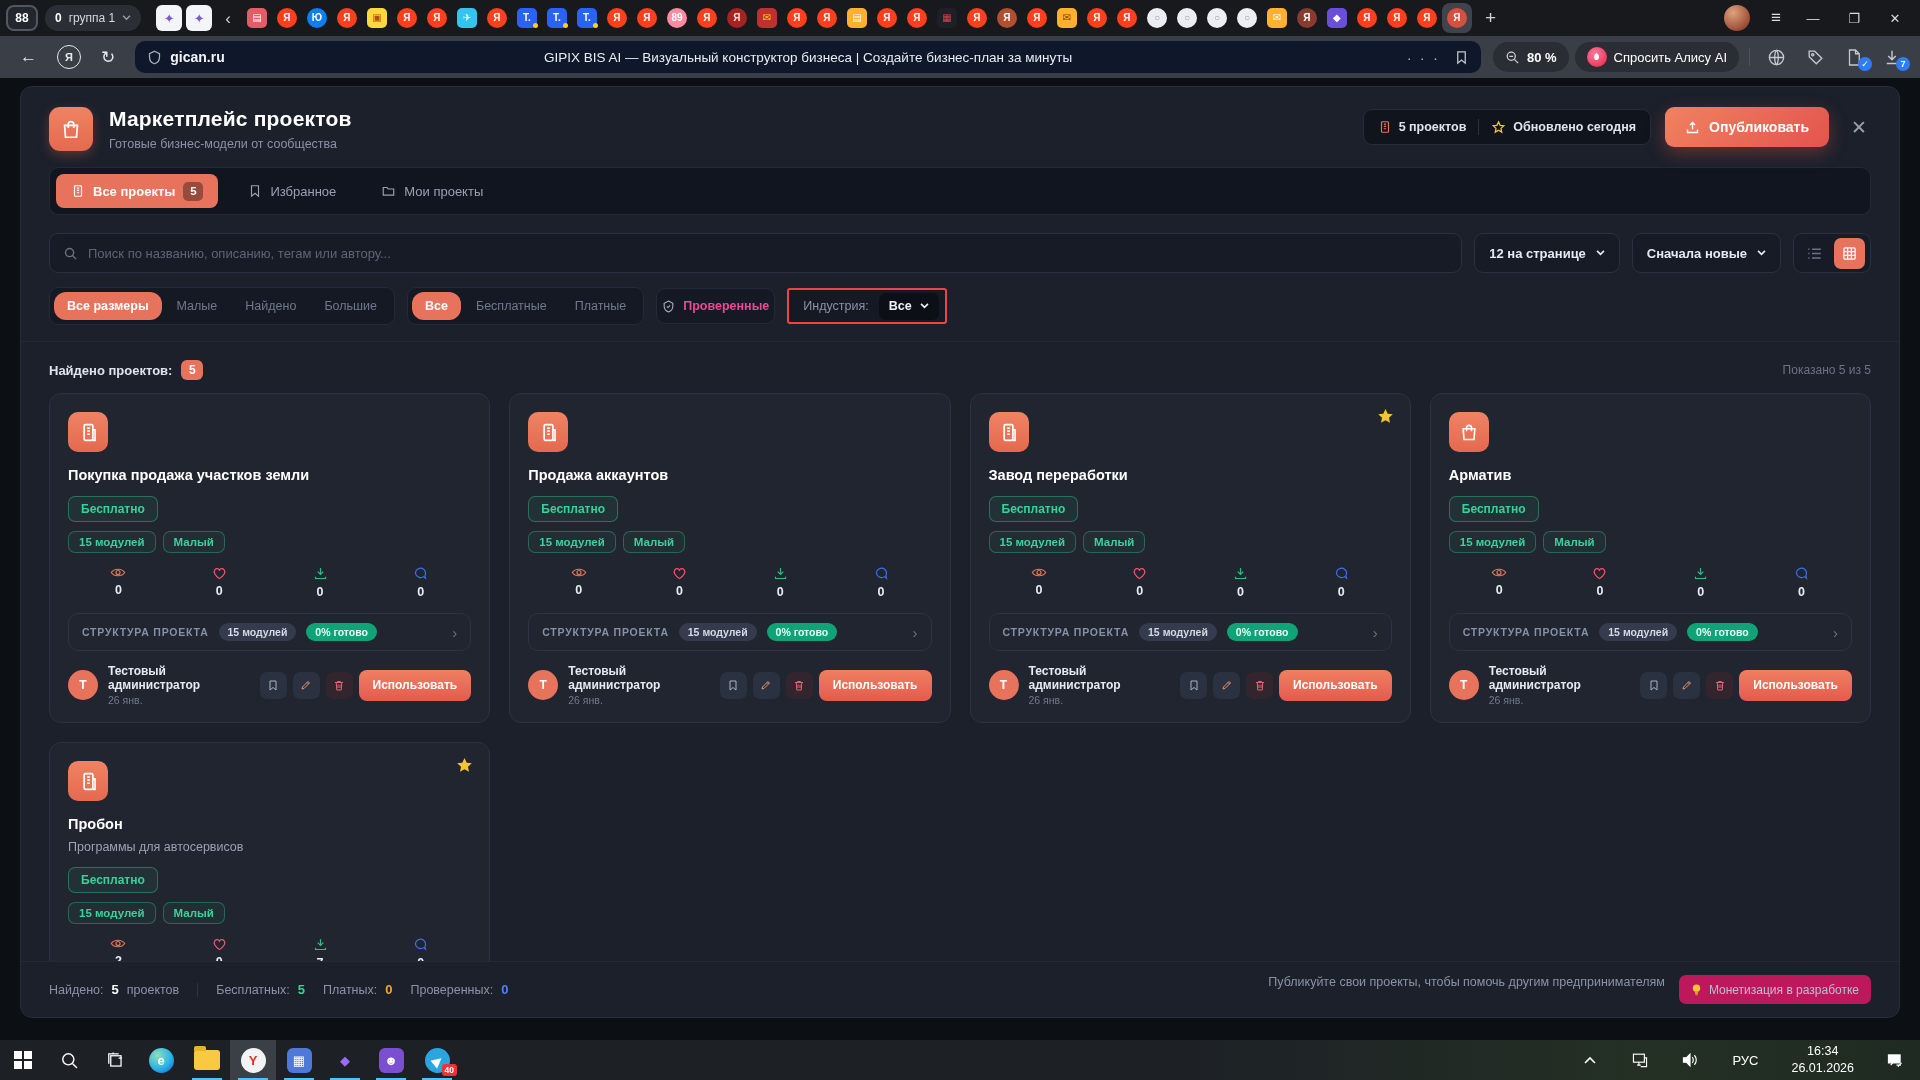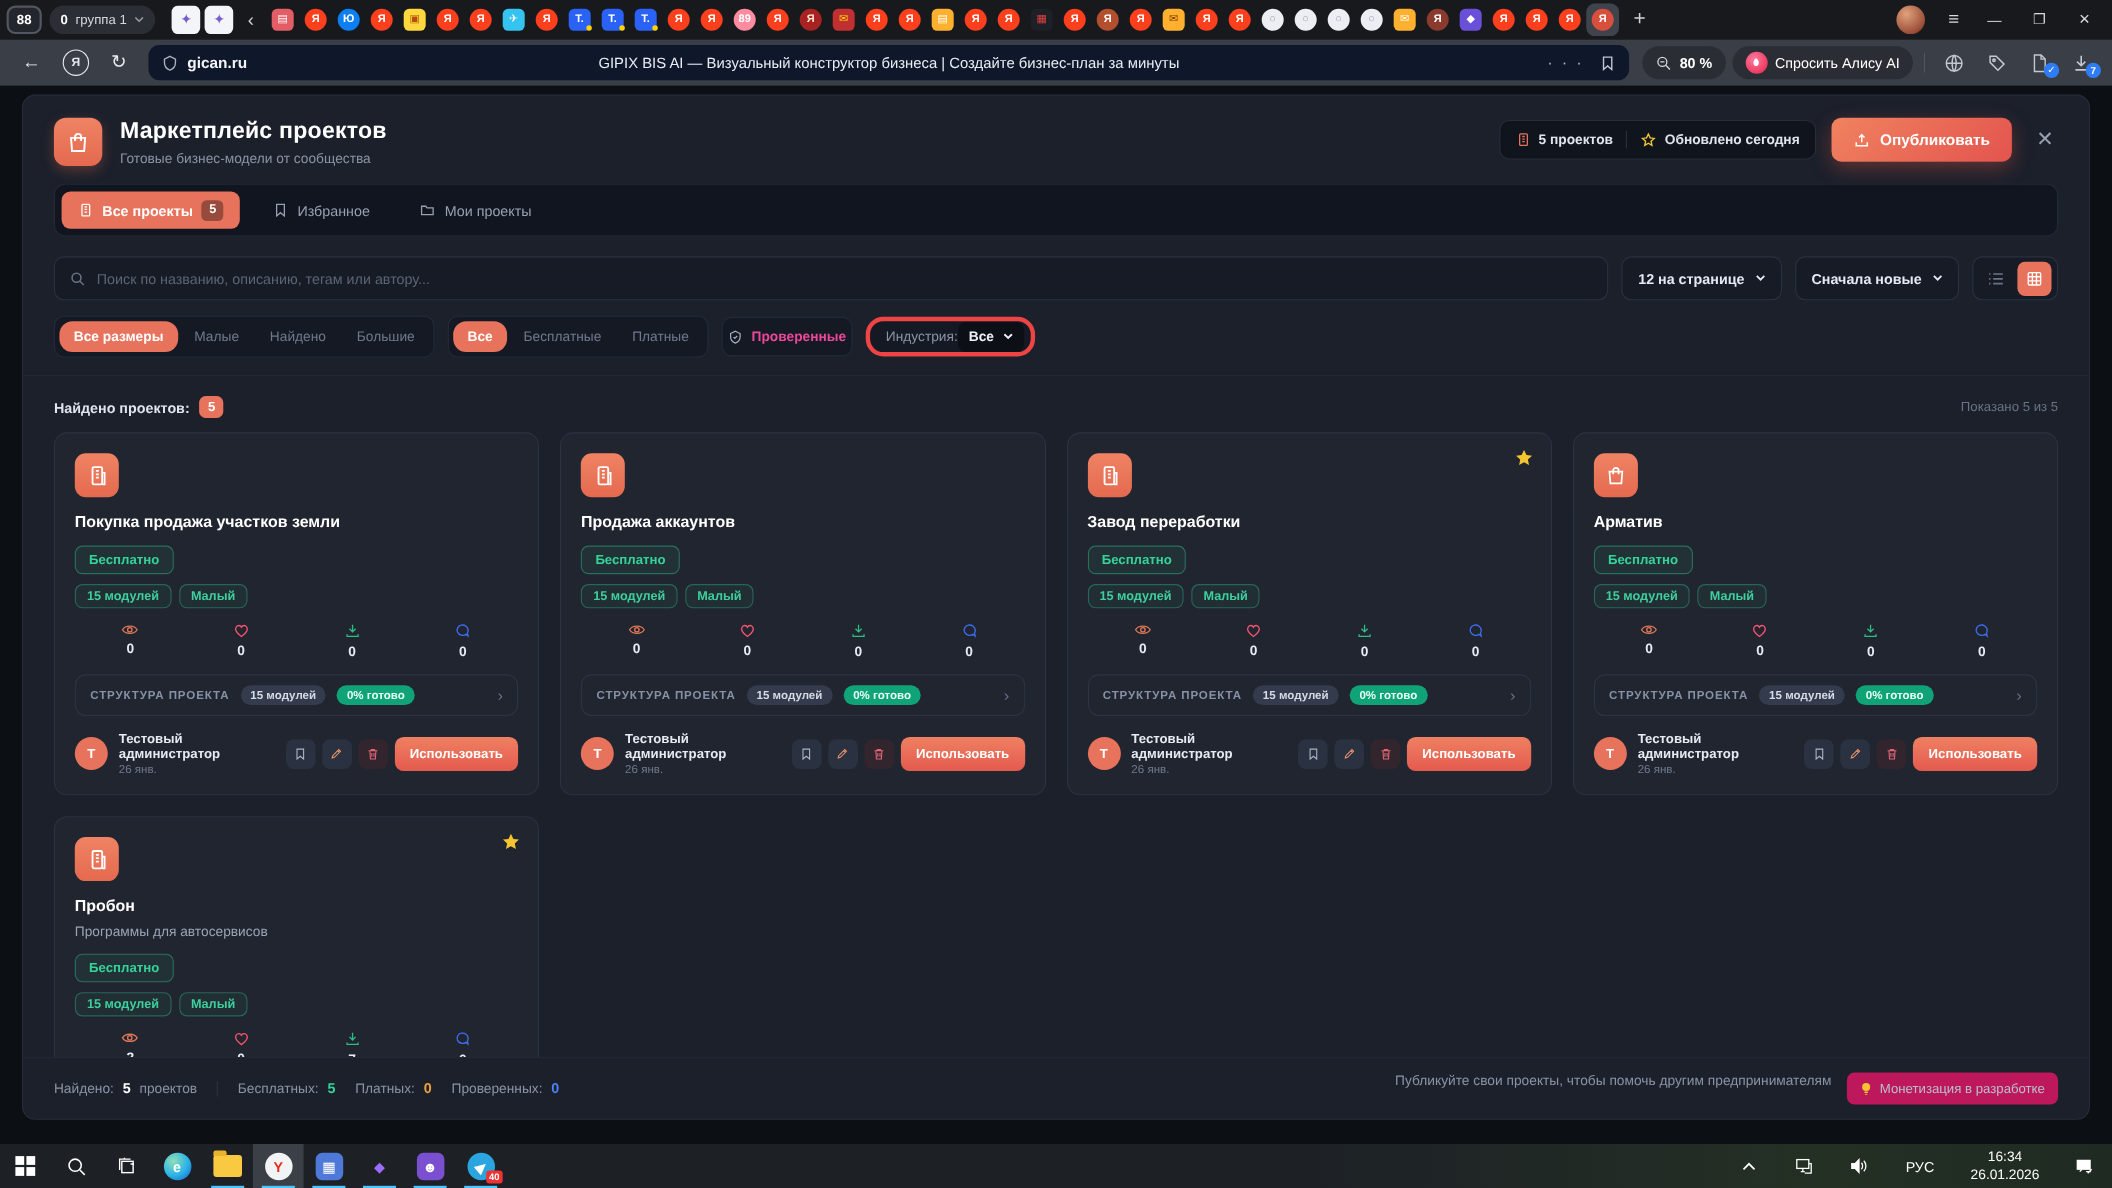--- a/index.html
+++ b/index.html
@@ -82,21 +82,21 @@
   .viewtoggle{height:40px;background:#161b25;border:1px solid #2a3140;border-radius:9px;display:flex;align-items:center;gap:4px;padding:0 5px}
   .vbtn{width:31px;height:31px;border-radius:7px;display:flex;align-items:center;justify-content:center;color:#6b7486}
   .vbtn.active{background:#e7735c;color:#fff}
 
   .frow{margin-top:14px;display:flex;gap:12px;align-items:center}
   .fgroup{background:#141924;border:1px solid #232b3a;border-radius:9px;padding:4px;display:flex;gap:2px}
   .fpill{height:28px;border-radius:12px;display:flex;align-items:center;padding:0 13px;font-size:12.5px;color:#6f798d}
   .fpill.active{background:#e7735c;color:#fff;font-weight:bold}
   .fbtn{height:36px;border:1px solid #232b3a;background:#141924;border-radius:9px;display:flex;align-items:center;gap:8px;
     padding:0 5px;color:#ec4899;font-size:12.5px;font-weight:bold}
-  .industry{height:36px;border:4px solid #ef4444;background:#141924;border-radius:16px;display:flex;align-items:center;padding:0 6px 0 14px}
+  .industry{height:36px;border:2px solid #ef4444;background:#141924;border-radius:3px;display:flex;align-items:center;gap:10px;padding:0 6px 0 14px}
   .industry .ilab{color:#8a93a6;font-size:12.5px}
   .iselect{height:27px;background:#0c0f16;border-radius:7px;display:flex;align-items:center;gap:8px;padding:0 10px;color:#eef1f7;font-size:12.5px;font-weight:bold}
 
   .results{flex:1;padding:18px 28px 0;overflow:hidden;display:flex;flex-direction:column}
   .metarow{display:flex;align-items:center}
   .found{color:#dfe4ee;font-size:13px;font-weight:bold;display:flex;align-items:center;gap:9px}
   .found .fb{background:#e7735c;color:#fff;border-radius:6px;min-width:22px;height:20px;display:flex;align-items:center;justify-content:center;font-size:12px;padding:0 6px}
   .shown{margin-left:auto;color:#6a7386;font-size:12px}
 
   .grid{margin-top:13px;display:grid;grid-template-columns:repeat(4,1fr);gap:19px;align-items:start}

